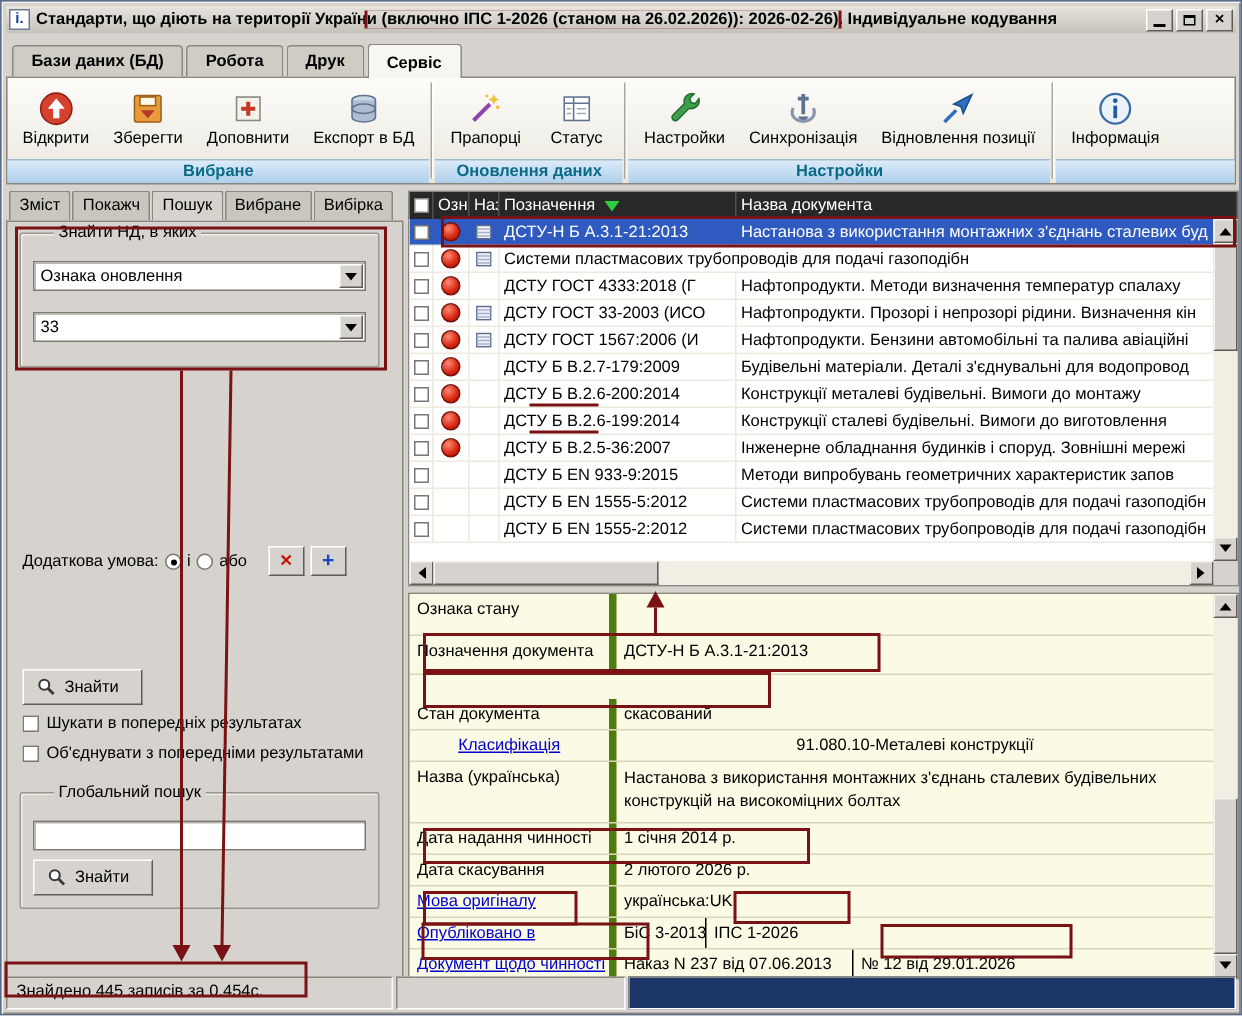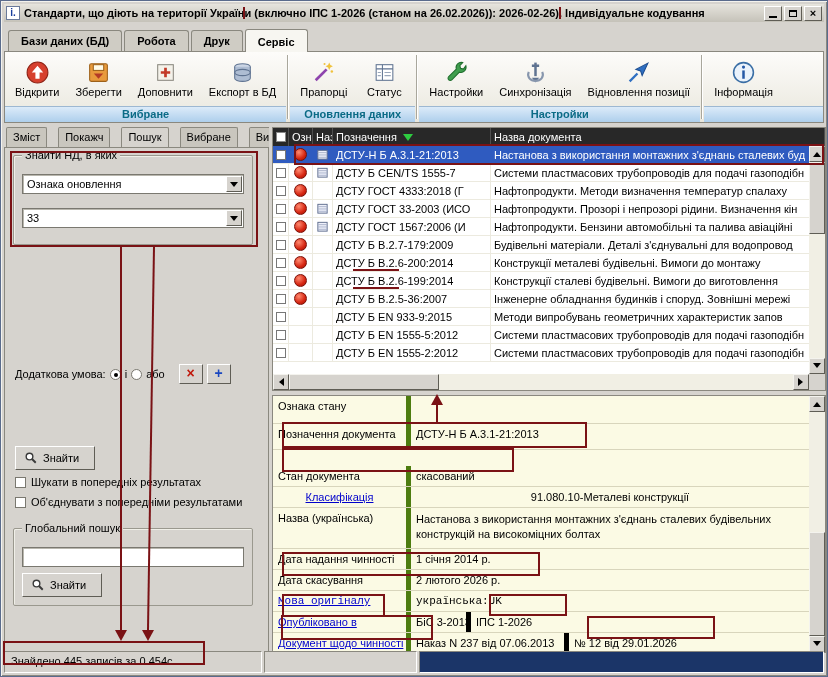--- a/index.html
+++ b/index.html
@@ -32,26 +32,26 @@
   .tb-group:last-child{flex:1}
   .tb-btns{flex:1;display:flex;align-items:center;justify-content:flex-start;padding:0 2px}
   .tb-btn{display:flex;flex-direction:column;align-items:center;justify-content:center;height:52px;min-width:58px;padding:2px 8px;cursor:default}
   .tb-ic,.tb-ic svg{width:25px;height:25px}
   .tb-lbl{margin-top:1px;white-space:nowrap}
   .tb-band{height:16px;background:linear-gradient(#dcebf9,#aecfec);border-top:1px solid #9db8d2;color:#0b6b86;
     font-weight:bold;text-align:center;line-height:15px}
   .tb-sep{width:2px;margin:3px 1px;border-left:1px solid #a9a79c;border-right:1px solid #fff}
 
   
-  .left-tabs{position:absolute;left:3px;top:126px;height:20px;display:flex;gap:11px;padding-left:2px;z-index:3;overflow:hidden;width:265px}
+  .left-tabs{position:absolute;left:3px;top:126px;height:20px;display:flex;gap:1px;padding-left:2px;z-index:3;overflow:hidden;width:265px}
   .ltab{border:1px solid #8a887f;border-bottom:none;border-radius:2px 2px 0 0;padding:3px 6px;background:#c9c6be;white-space:nowrap;cursor:default}
   .ltab.active{background:#d6d3ce;position:relative;z-index:4;margin-bottom:-1px;padding-bottom:4px}
   .left-panel{position:absolute;left:3px;top:146px;width:265px;height:506px;border:1px solid #8a887f;background:#d6d3ce}
   .groupbox{position:absolute;border:1px solid #9a988e;border-radius:2px;box-shadow:inset 1px 1px 0 #f0efe8}
-  .gb-title{position:absolute;top:-7px;left:8px;background:#d6d3ce;padding:0 3px;white-space:nowrap}
+  .gb-title{position:absolute;top:-7px;left:22px;background:#d6d3ce;padding:0 3px;white-space:nowrap}
   .gb-search{top:7px;left:8px;width:240px;height:90px}
   .gb-global{top:380px;left:8px;width:240px;height:78px}
   .combo{position:absolute;left:8px;width:222px;height:20px;background:#fff;border:1px solid #7a7870;
     box-shadow:inset 1px 1px 0 #b9b7ae;display:flex;align-items:center}
   .combo .combo-val{flex:1;padding:0 4px;white-space:nowrap;overflow:hidden}
   .combo-btn{width:16px;height:16px;margin-right:1px;background:#d6d3ce;border:1px solid;border-color:#fff #5f5d55 #5f5d55 #fff;
     display:flex;align-items:center;justify-content:center;flex:none}
   .tri-down{width:0;height:0;border:4px solid transparent;border-top:5px solid #000;margin-top:4px}
   .c1{top:18px}.c2{top:52px}
   .cond-row{position:absolute;top:216px;left:10px;right:4px;display:flex;align-items:center;gap:4px;white-space:nowrap}
@@ -107,21 +107,21 @@
   .t-rt{width:0;height:0;border:4px solid transparent;border-left:5px solid #000;margin-right:-3px}
 
   .detail-pane{position:absolute;left:0;right:0;top:268px;bottom:0;border:1px solid #8a887f;background:#fbfae4}
   #detail-rows{position:absolute;left:0;top:0;right:16px;bottom:0;overflow:hidden}
   .drow{display:flex;border-bottom:1px solid #d8d5bc}
   .dlabel{width:138px;flex:none;border-right:5px solid #4d7c0f;padding:4px 5px;white-space:nowrap;overflow:hidden}
   .dlabel.link{color:#0000cc;text-decoration:underline;cursor:default}
   .dvals{flex:1;display:flex;overflow:hidden}
   .dval{padding:4px 5px;white-space:nowrap;overflow:hidden;flex:none}
   .dval:last-child{flex:1}
-  .dval.mid{border-right:5px solid #000000}
+  .dval.mid{border-right:1px solid #000000}
   .dval.wrap{white-space:normal;line-height:15px}
   .dv{right:0;top:0;bottom:0}
 
   
   .statusbar{position:absolute;left:3px;right:3px;bottom:3px;height:22px;display:flex;gap:2px;background:#d6d3ce}
   .sb-seg{border:1px solid;border-color:#8a887f #fff #fff #8a887f;padding:3px 6px;white-space:nowrap;overflow:hidden}
   .sb-1{width:258px}
   .sb-2{width:153px}
   .sb-3{flex:1;background:#1b3568}
 
@@ -361,21 +361,20 @@
             </div>
             <div class="tc tc1">
               <span class="flag"></span>
             </div>
             <div class="tc tc2">
               <span class="book"><svg viewBox="0 0 14 14">
                   <rect x="2" y="2.5" width="10" height="9.5" fill="#eef0fa" stroke="#5c6b8c"></rect>
                   <path d="M2 5h10M2 7.5h10M2 10h10" stroke="#a7b1c9"></path>
                 </svg></span>
             </div>
-            <div class="tc tc3">ДСТУ Б CEN/TS 1555-7</div>
             <div class="tc tc4">Системи пластмасових трубопроводів для подачі газоподібн</div>
           </div>
           <div class="trow">
             <div class="tc tc0">
               <span class="cbx"></span>
             </div>
             <div class="tc tc1">
               <span class="flag"></span>
             </div>
             <div class="tc tc2"></div>
@@ -541,21 +540,21 @@
             <div class="dvals">
               <div class="dval">1 січня 2014 р.</div>
             </div>
           </div>
           <div class="drow" style="height: 21px;">
             <div class="dlabel">Дата скасування</div>
             <div class="dvals">
               <div class="dval">2 лютого 2026 р.</div>
             </div>
           </div>
-          <div class="drow" style="height: 21px; font-family: Liberation Mono, monospace;">
+          <div class="drow" style="height: 21px;">
             <div class="dlabel link">Мова оригіналу</div>
             <div class="dvals">
               <div class="dval">українська:UK</div>
             </div>
           </div>
           <div class="drow" style="height: 21px;">
             <div class="dlabel link">Опубліковано в</div>
             <div class="dvals">
               <div class="dval mid" style="width: 60px;">БіС 3-2013</div>
               <div class="dval">ІПС 1-2026</div>

